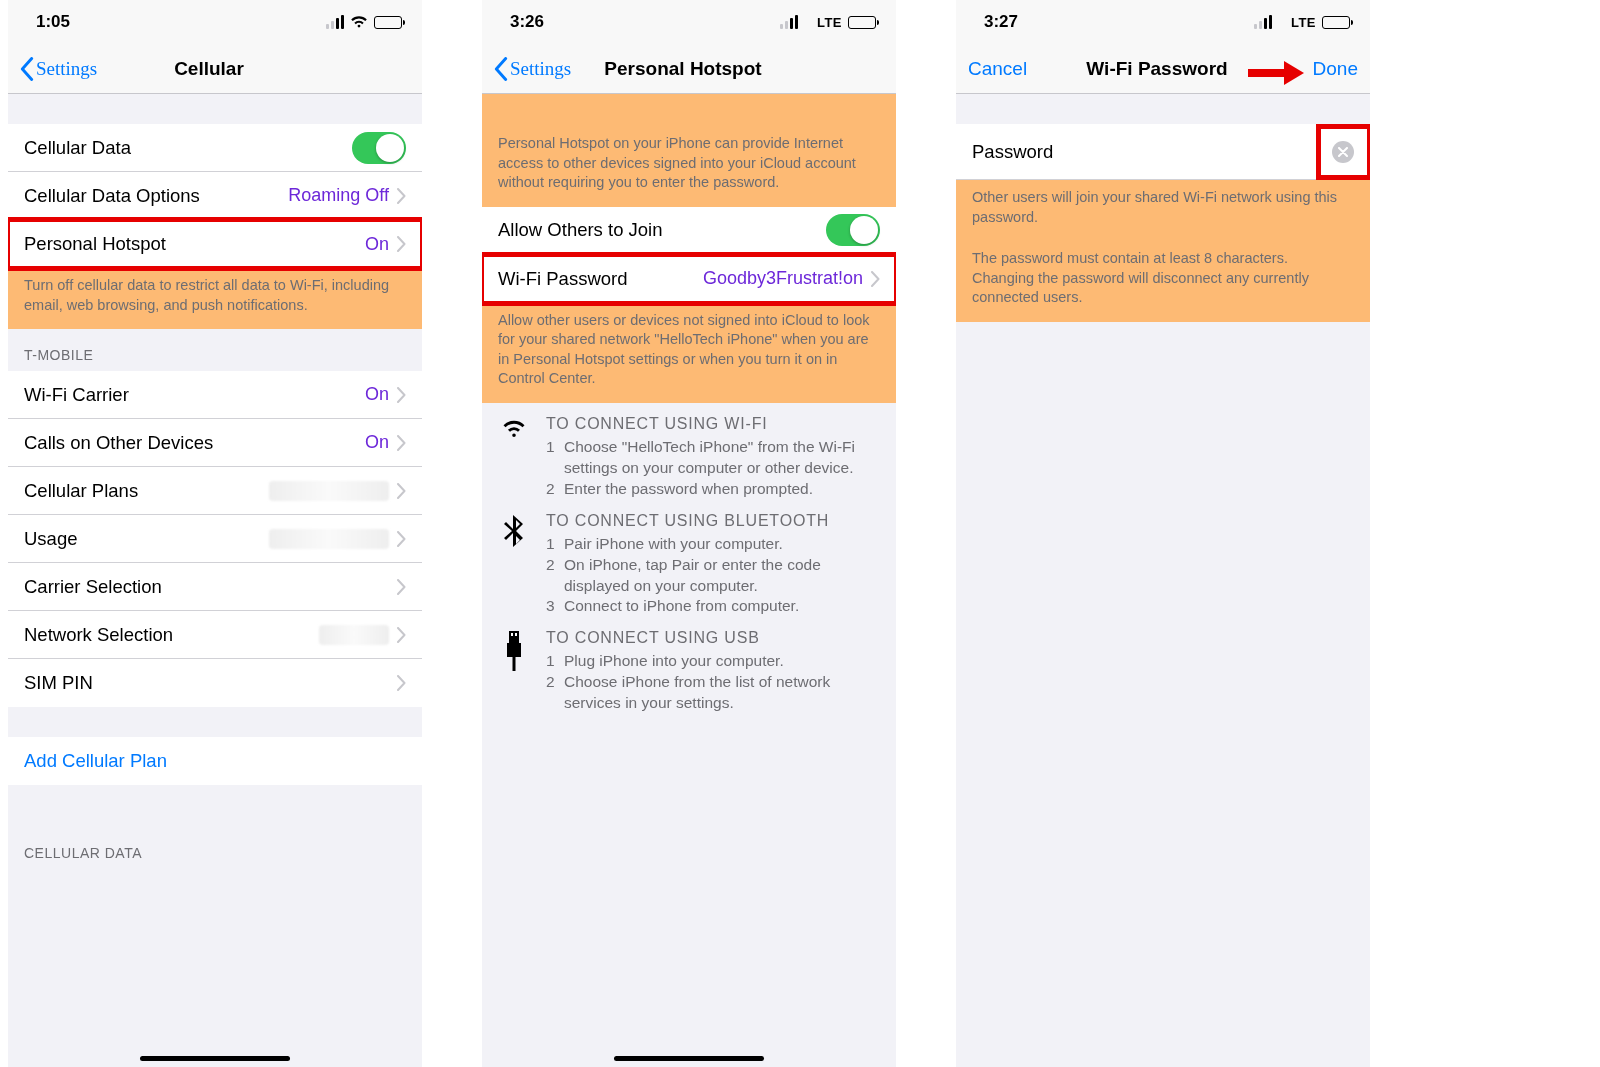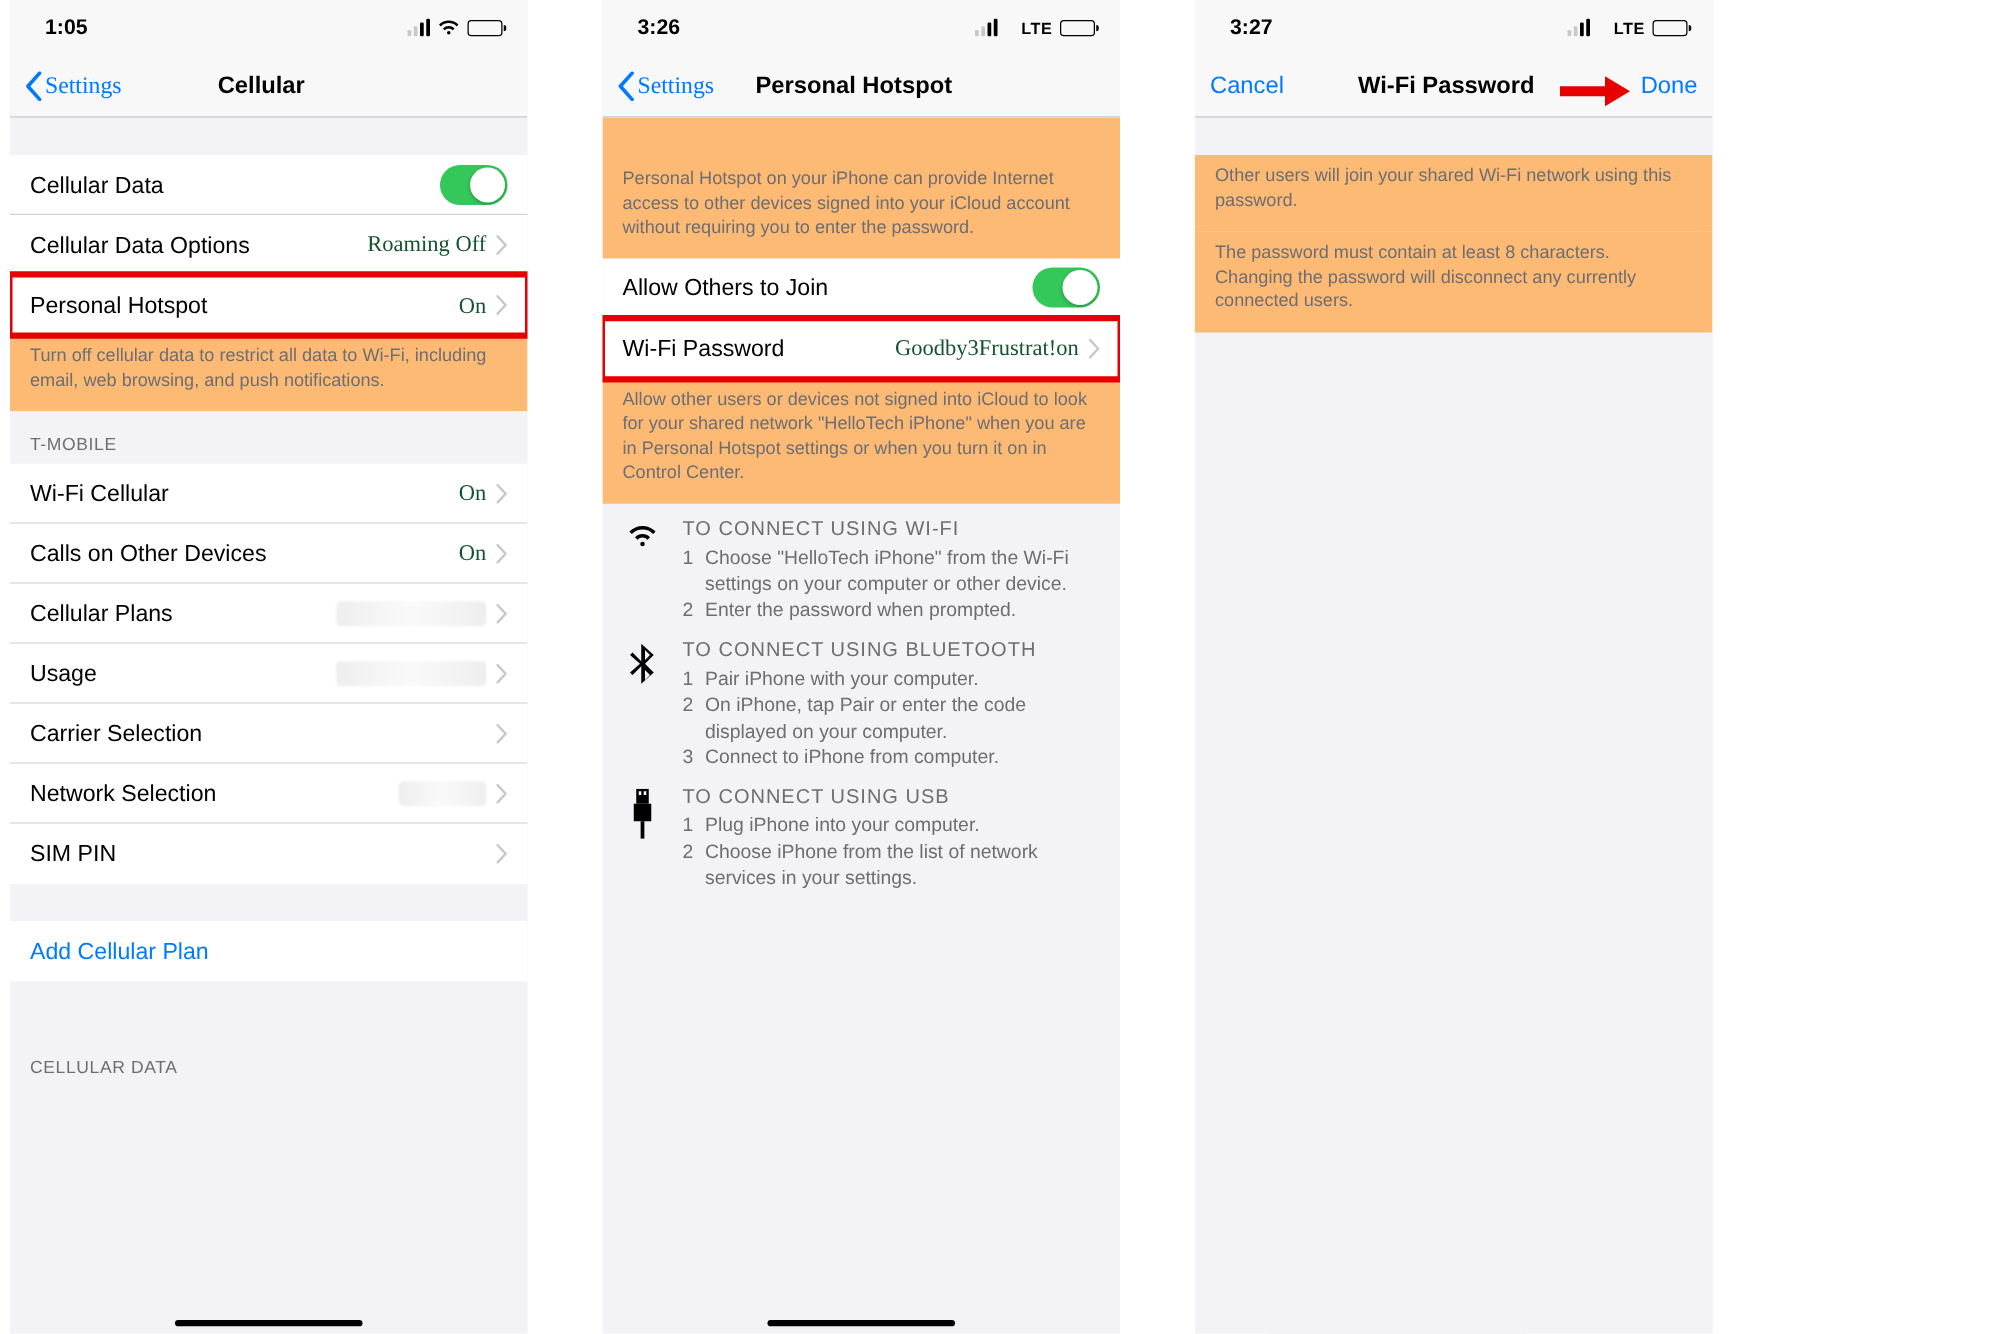--- a/index.html
+++ b/index.html
@@ -82,21 +82,21 @@
     min-height: 48px;
     display: flex; align-items: center; justify-content: space-between;
     padding: 0 16px;
     border-bottom: 0.5px solid #d1d1d6;
     background: #fff;
     position: relative;
   }
   .row:last-child { border-bottom: none; }
   .row .label { font-size: 18.5px; color: #000; }
   .row .right { display: flex; align-items: center; gap: 8px; }
-  .row .detail { font-size: 18px; color: #14532d; font-family: Liberation Serif, serif; }
+  .row .detail { font-size: 18px; color: #6d28d9; }
   .chev { color: #c7c7cc; font-size: 22px; line-height: 1; }
   .chev svg { width: 9px; height: 16px; display:block; }
 
   .toggle {
     width: 54px; height: 32px; border-radius: 16px;
     background: #34c759; position: relative;
   }
   .toggle::after {
     content:""; position:absolute; right:2px; top:2px;
     width:28px; height:28px; background:#fff; border-radius:50%;
@@ -215,21 +215,21 @@
             </svg>
           </span>
       </div>
     </div>
   </div>
   <div class="footer-text">Turn off cellular data to restrict all data to Wi-Fi, including email, web browsing, and push notifications.</div>
 
   <div class="header-text">T-MOBILE</div>
   <div class="list">
     <div class="row">
-      <span class="label">Wi-Fi Cellular</span>
+      <span class="label">Wi-Fi Carrier</span>
       <div class="right">
           <span class="detail">On</span>
           <span class="chev">
             <svg viewBox="0 0 9 16">
               <path d="M1 1l6.5 7L1 15" stroke="#c7c7cc" stroke-width="2" fill="none" stroke-linecap="round" stroke-linejoin="round"></path>
             </svg>
           </span>
         </div>
     </div>
     <div class="row">
@@ -448,16 +448,30 @@
 
   <div class="red-arrow" style="top:58px; right:62px">
     <svg width="60" height="30" viewBox="0 0 60 30">
         <path d="M0 15 L40 15" stroke="#e60000" stroke-width="8" stroke-linecap="round"></path>
         <path d="M36 3 L56 15 L36 27 Z" fill="#e60000"></path>
       </svg>
   </div>
 
   <div class="gap"></div>
 
+  <div class="list" style="position:relative">
+    <div class="row" style="height:56px">
+      <span class="label">Password</span>
+      <div class="right">
+        <div class="clear-btn">
+          <svg width="10" height="10" viewBox="0 0 10 10">
+              <path d="M1 1l8 8M9 1l-8 8" stroke="#fff" stroke-width="2" stroke-linecap="round"></path>
+            </svg>
+        </div>
+      </div>
+    </div>
+
+    <div class="hl-box" style="top:0; right:-2px; width:56px; height:56px"></div>
+  </div>
 
   <div class="footer-text">Other users will join your shared Wi-Fi network using this password.</div>
   <div class="footer-text" style="padding-top:8px">The password must contain at least 8 characters. Changing the password will disconnect any currently connected users.</div>
 </div>
 
 </body></html>

